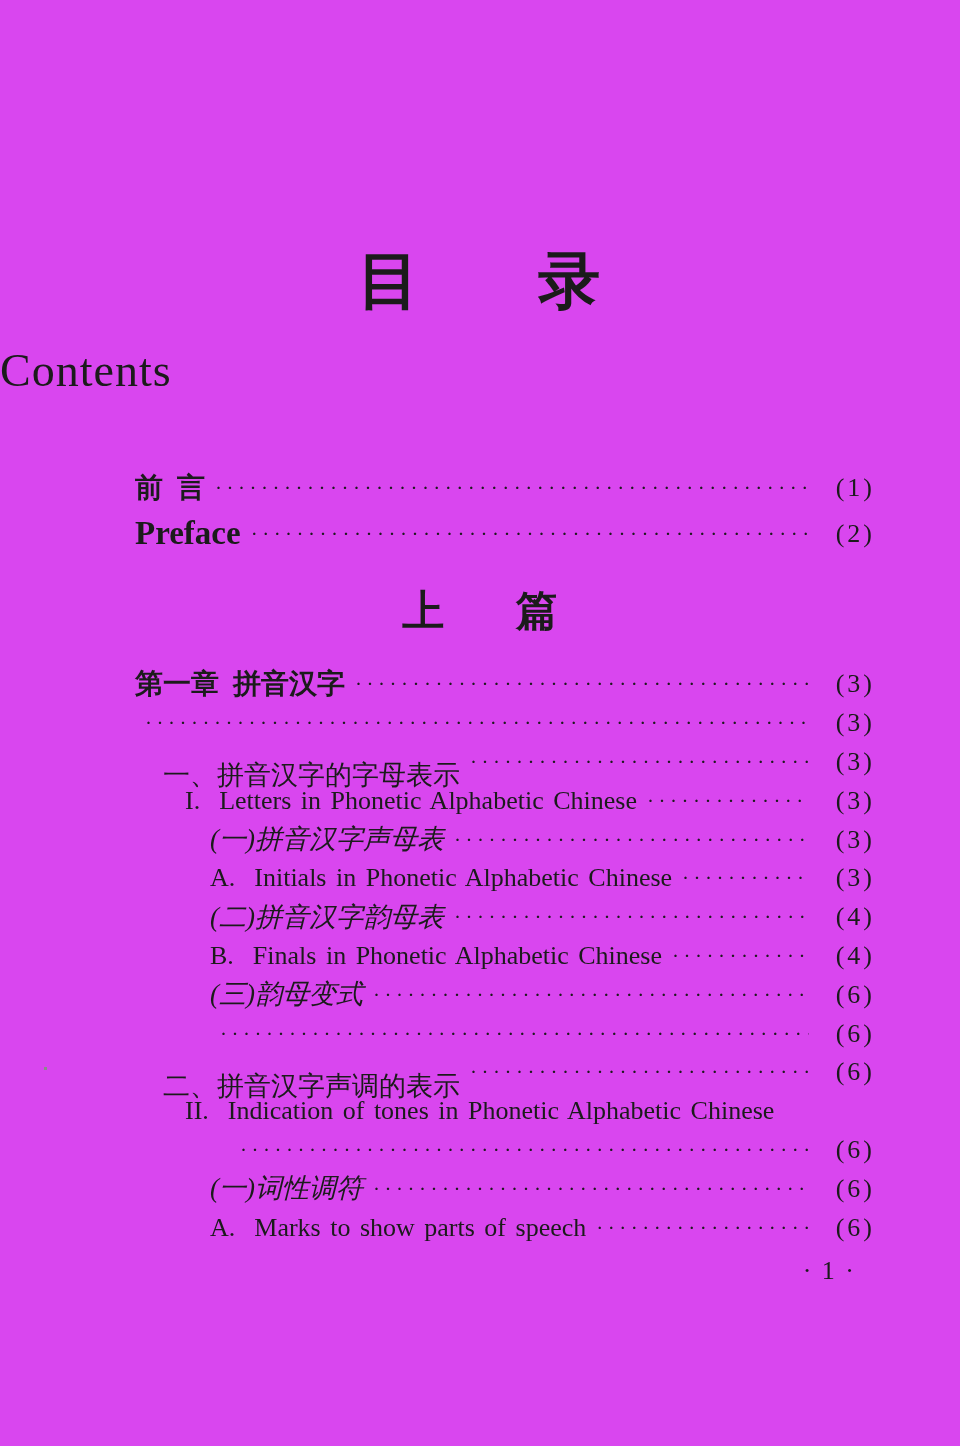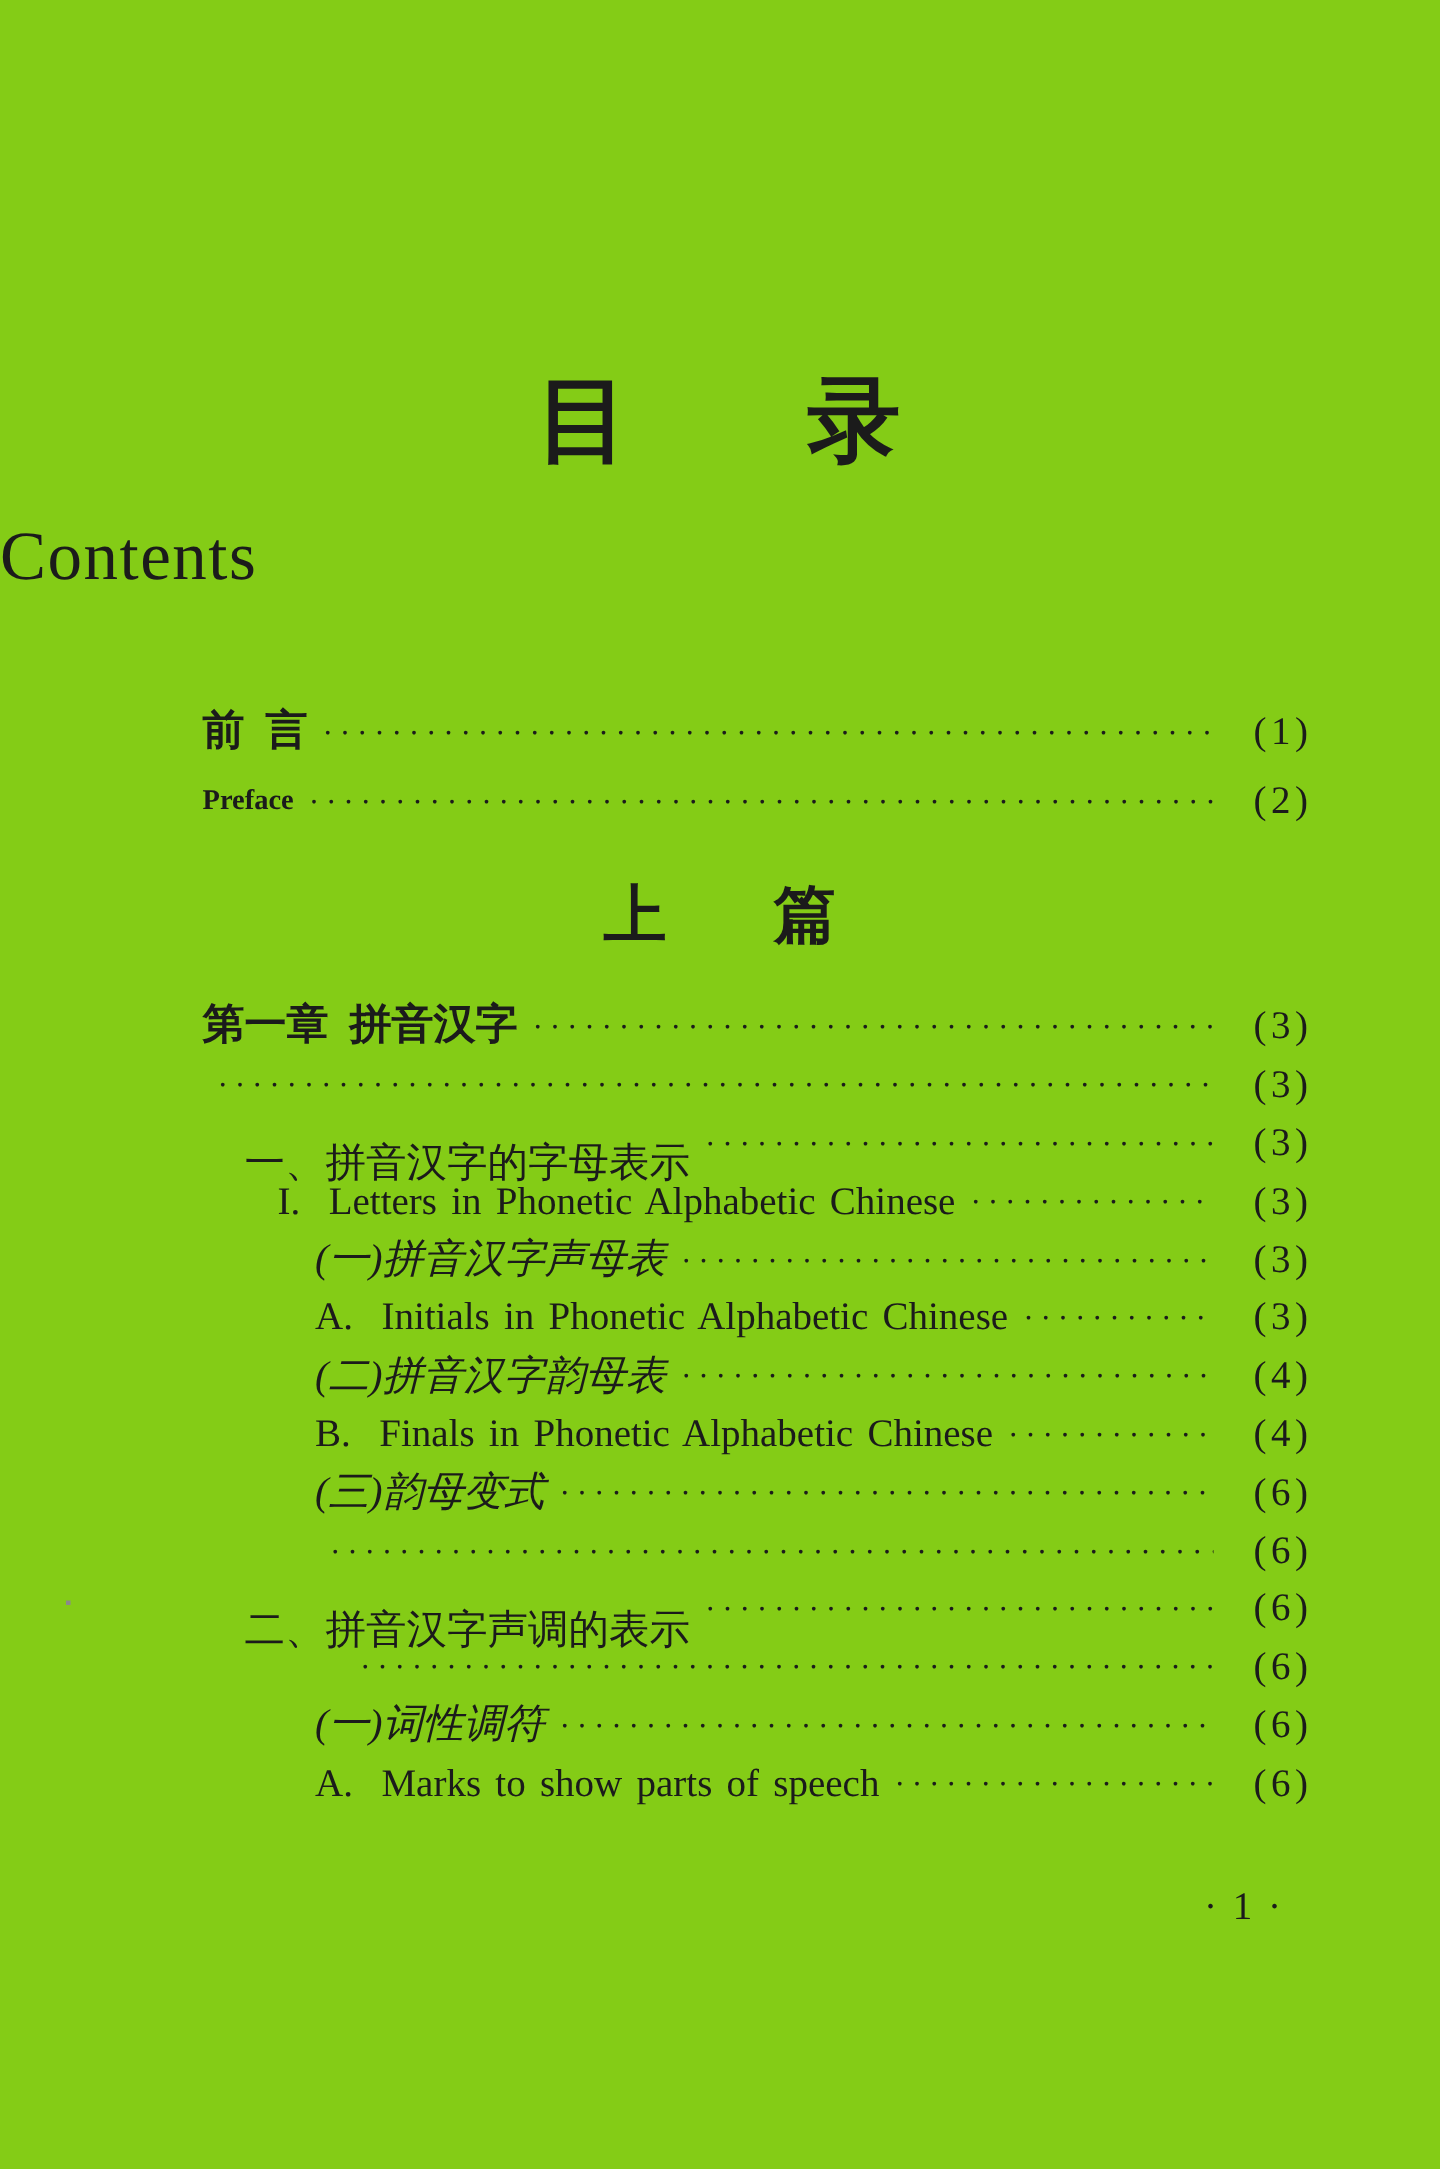--- a/index.html
+++ b/index.html
@@ -1,20 +1,20 @@
 <!DOCTYPE html>
 <html><head>
 <meta charset="utf-8">
 <style>
   html,body{margin:0;padding:0;background:#e8e8e8;}
   .page{
     position:relative;
     width:960px;height:1446px;
     margin:0 auto;
-    background:#84cc16;
+    background:#d946ef;
     color:#1b1b1b;
     font-family:"Liberation Serif","DejaVu Serif",serif;
     overflow:hidden;
   }
   
   .title-zh{
     margin-top:250px;
     text-align:center;
     font-size:62px;
     line-height:1;
@@ -56,21 +56,21 @@
   .row.front{height:46px;}
   .label{
     white-space:pre;
     font-size:26px;
     line-height:1.15;
   }
   .zh{font-size:27px;font-family:"Liberation Serif","DejaVu Serif",serif;margin-top:28px;}
   .zh-bold{font-size:28px;font-weight:700;}
   .zh-kai{font-size:27px;font-style:italic;}
   .en{font-size:26px;word-spacing:3px;}
-  .en-bold{font-size:19px;font-weight:700;word-spacing:3px;}
+  .en-bold{font-size:33px;font-weight:700;word-spacing:3px;}
   
   .ind-1{padding-left:28px;}
   .ind-2{padding-left:50px;}
   .ind-3{padding-left:75px;}
   .ind-4{padding-left:95px;}
   
   .leader{
     flex:1;
     overflow:hidden;
     white-space:nowrap;
@@ -191,20 +191,23 @@
       <span class="leader"></span>
       <span class="pagenum">(6)</span>
     </div>
 
     <div class="row ind-1">
       <span class="label zh">二、拼音汉字声调的表示</span>
       <span class="leader"></span>
       <span class="pagenum">(6)</span>
     </div>
 
+    <div class="row ind-2">
+      <span class="label en">II.  Indication of tones in Phonetic Alphabetic Chinese</span>
+    </div>
 
     <div class="row ind-4">
       <span class="leader"></span>
       <span class="pagenum">(6)</span>
     </div>
 
     <div class="row ind-3">
       <span class="label zh-kai">(一)词性调符</span>
       <span class="leader"></span>
       <span class="pagenum">(6)</span>

